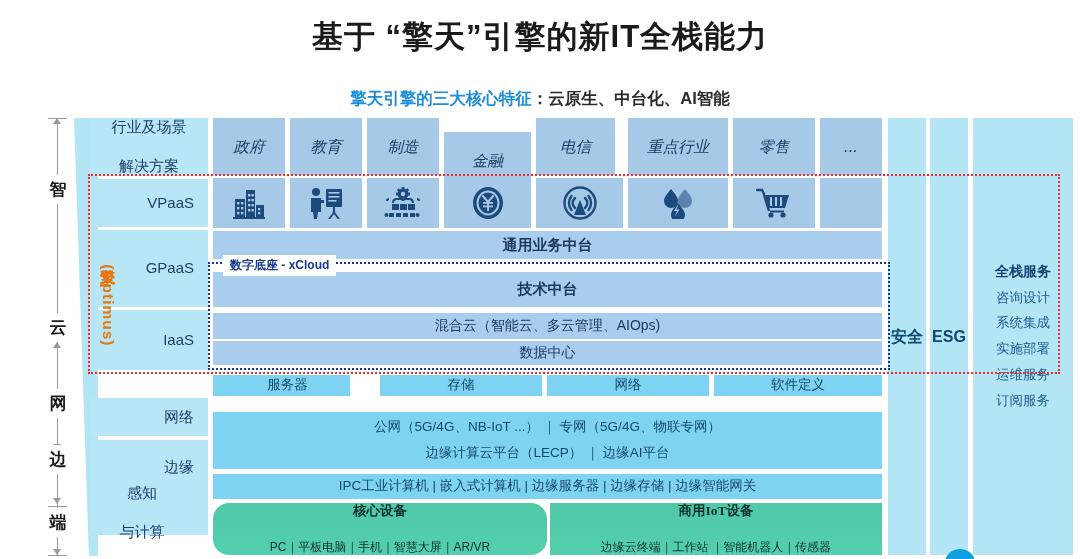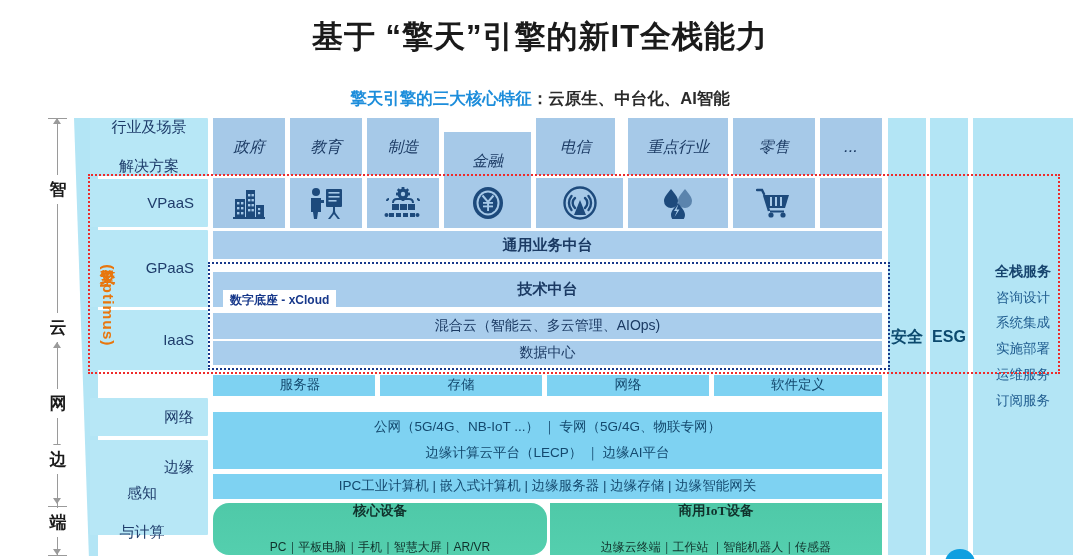--- a/index.html
+++ b/index.html
@@ -80,21 +80,21 @@
   .blue-dash {
     position:absolute;
     border:2.2px dotted #17388a;
     pointer-events:none;
     z-index:29;
   }
   .xcloud-tag {
     position:absolute; z-index:31;
     background:#ffffff; color:#17388a;
     font-size:12px; font-weight:bold;
-    padding:2px 7px; white-space:nowrap;margin-top:35px;
+    padding:2px 7px; white-space:nowrap;
   }
 
   
   .optimus {
     position:absolute;
     writing-mode:vertical-rl;
     font-size:15.5px; font-weight:bold; color:#e8760d;
     letter-spacing:1px; z-index:20;
     display:flex; align-items:center; justify-content:center;
   }
@@ -321,21 +321,21 @@
 
 <div class="box mid bold" style="left:213px; top:272px; width:669px; height:35px;">技术中台</div>
 
 <div class="box mid" style="left:213px; top:313px; width:669px; height:26px;">混合云（智能云、多云管理、AIOps)</div>
 
 <div class="box mid" style="left:213px; top:341px; width:669px; height:24px;">数据中心</div>
 
 <div class="blue-dash" style="left:208px; top:262px; width:682px; height:108px;"></div>
 <div class="xcloud-tag" style="left:223px; top:255px;">数字底座 - xCloud</div>
 
-<div class="box lt" style="left:213px; top:375px; width:162px; height:21px;padding-left:12px;">服务器</div>
+<div class="box lt" style="left:213px; top:375px; width:137px; height:21px;padding-left:12px;">服务器</div>
 <div class="box lt" style="left:380px; top:375px; width:162px; height:21px;">存储</div>
 <div class="box lt" style="left:547px; top:375px; width:162px; height:21px;">网络</div>
 <div class="box lt" style="left:714px; top:375px; width:168px; height:21px;">软件定义</div>
 
 <div class="box lt" style="left:213px; top:401px; width:669px; height:31px;margin-top:11px;">公网（5G/4G、NB-IoT ...） ｜ 专网（5G/4G、物联专网）</div>
 <div class="box lt" style="left:213px; top:438px; width:669px; height:31px;">边缘计算云平台（LECP） ｜ 边缘AI平台</div>
 <div class="box lt" style="left:213px; top:474px; width:669px; height:25px;">IPC工业计算机 | 嵌入式计算机 | 边缘服务器 | 边缘存储 | 边缘智能网关</div>
 
 <div class="box green-a cellstack" style="left:213px; top:503px; width:334px; height:52px;border-radius:16px;">
   <span class="gtitle">核心设备</span>

